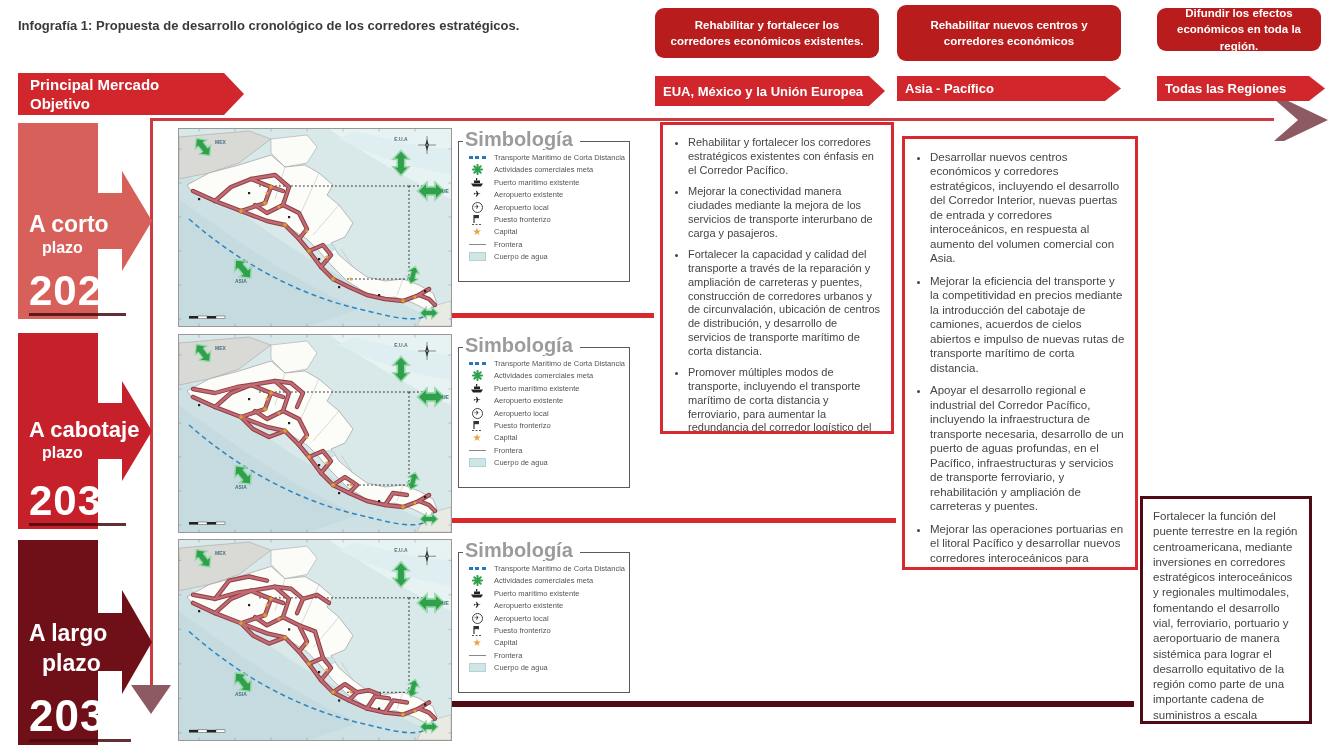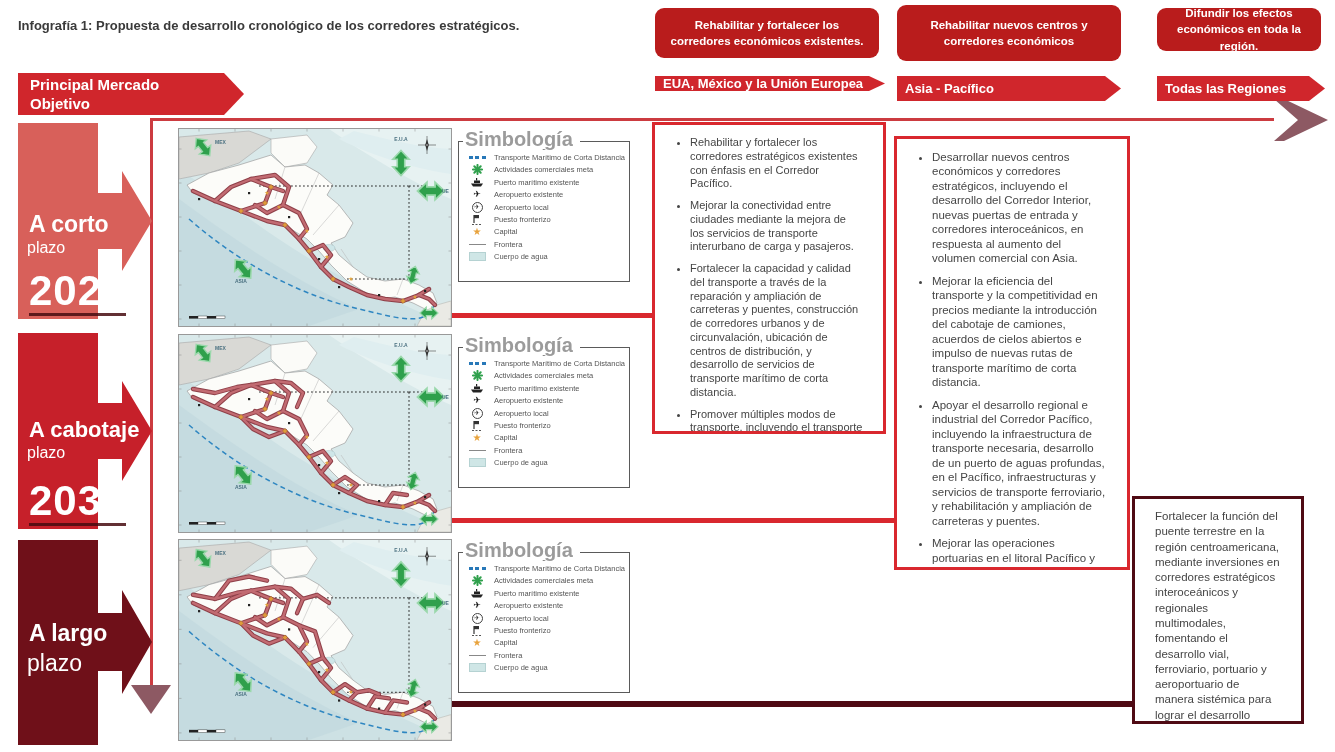--- a/index.html
+++ b/index.html
@@ -18,34 +18,34 @@
   .banner{background:#d0262c;color:#fff;font-weight:bold;font-size:13px;display:flex;align-items:center;
           padding:0 8px;box-sizing:border-box;
           clip-path:polygon(0 0,calc(100% - 16px) 0,100% 50%,calc(100% - 16px) 100%,0 100%);}
   .market{font-size:15px;line-height:1.28;padding:0 12px;
           clip-path:polygon(0 0,calc(100% - 20px) 0,100% 50%,calc(100% - 20px) 100%,0 100%);}
 
   
   .block-arrow{color:#fff;}
   .block-arrow svg{position:absolute;inset:0;}
   .ph-main{position:absolute;left:11px;font-weight:bold;font-size:23px;line-height:1;}
-  .ph-sub{position:absolute;left:9px;font-weight:normal;font-size:16px;line-height:1;}
+  .ph-sub{position:absolute;left:24px;font-weight:bold;font-size:16px;line-height:1;}
   .ph-sub.big{font-size:23px;}
   .year{position:absolute;left:11px;bottom:3px;font-weight:bold;font-size:42px;line-height:.95;
         letter-spacing:1px;border-bottom:3px solid rgba(70,12,16,.85);padding-bottom:2px;}
 
   
   .hline{background:#cc3b40;height:3px;}
   .vline{background:#cc3b40;width:3px;}
   .stub-red{background:#d9282e;}
   .stub-dark{background:#4f0a14;}
 
   
-  .tbox{background:#fff;border:3px solid #d9282e;box-sizing:border-box;padding:8px 20px;
-        color:#454545;overflow:hidden;}
+  .tbox{background:#fff;border:3px solid #d9282e;box-sizing:border-box;padding:8px 10px;
+        color:#454545;overflow:hidden;margin-left:8px;}
   .tbox ul{margin:3px 0 0 15px;padding:0;}
   .tbox li{margin-bottom:8px;}
   .tb1{font-size:11px;line-height:1.25;}
   .tb2{font-size:11.5px;line-height:1.26;}
   .tb3{border-color:#4f0a14;font-size:11.5px;line-height:1.33;}
   .tb3 p{margin:2px 0 0 0;}
 
   
   .legend{box-sizing:border-box;}
   .lg-box{position:absolute;left:0;right:0;top:11px;bottom:0;border:1px solid #5a5a5a;background:#fff;}
@@ -91,21 +91,21 @@
   <div class="abs phase-box" style="left:897px;top:5px;width:224px;height:56px;">Rehabilitar nuevos centros y corredores económicos</div>
   <div class="abs phase-box" style="left:1157px;top:8px;width:164px;height:43px;">Difundir los efectos económicos en toda la región.</div>
 
   <div class="abs banner market" style="left:18px;top:73px;width:226px;height:42px;">
     <span>
       <span>Principal Mercado</span><br>
       <span>Objetivo</span>
     </span>
   </div>
 
-  <div class="abs banner" style="left:655px;top:76px;width:230px;height:15px;">EUA, México y la Unión Europea</div>
+  <div class="abs banner" style="left:655px;top:76px;width:230px;height:30px;">EUA, México y la Unión Europea</div>
   <div class="abs banner" style="left:897px;top:76px;width:224px;height:25px;">Asia - Pacífico</div>
   <div class="abs banner" style="left:1157px;top:76px;width:168px;height:25px;">Todas las Regiones</div>
 
   <div class="abs block-arrow" style="left:18px;top:123px;width:134px;height:196px;">
     <svg viewBox="0 0 134 196">
       <polygon points="0,0 80,0 80,70 104,70 104,48 134,98 104,148 104,126 80,126 80,196 0,196" fill="#d8605a"></polygon>
     </svg>
     <span class="ph-main" style="top:90px;">A corto</span>
     <span class="ph-sub" style="top:117px;">plazo</span>
     <span class="year">2025</span>
@@ -119,20 +119,21 @@
     <span class="ph-sub" style="top:112px;">plazo</span>
     <span class="year">2030</span>
   </div>
 
   <div class="abs block-arrow" style="left:18px;top:540px;width:134px;height:205px;">
     <svg viewBox="0 0 134 205">
       <polygon points="0,0 80,0 80,73 104,73 104,50 134,102 104,154 104,131 80,131 80,205 0,205" fill="#6f1019"></polygon>
     </svg>
     <span class="ph-main" style="top:82px;">A largo</span>
     <span class="ph-sub big" style="top:112px;">plazo</span>
+    <span class="year" style="font-size:44px;">2035</span>
   </div>
 
   <svg id="map1" class="abs map" style="left:178px;top:128px;" width="272" height="197" viewBox="0 0 272 197">
       <rect width="272" height="197" fill="#d9e9ea"></rect>
       <path d="M150,0 L272,0 L272,70 C230,52 188,26 150,0 Z" fill="#e7f2f2"></path>
       <path d="M160,10 C200,30 240,40 272,45 L272,20 C235,18 200,8 175,2 Z" fill="#dfeef0"></path>
       <path d="M0,40 C60,80 120,132 200,165 L272,197 L0,197 Z" fill="#cde1e4"></path>
       <path d="M0,70 C50,106 110,150 180,180 L130,197 L0,197 Z" fill="#c3dade" opacity="0.8"></path>
       <path d="M0,8 L70,2 L92,10 L60,34 L30,44 L0,50 Z" fill="#d9d9d5" stroke="#a8a8a8" stroke-width="0.6"></path>
       <path d="M92,10 L128,6 L138,18 L128,34 L106,38 L92,24 Z" fill="#fbfbf8" stroke="#a8a8a8" stroke-width="0.6"></path>
@@ -780,21 +781,21 @@
             <span class="sw-water"></span>
           </span>
           <span class="lg-label">Cuerpo de agua</span>
         </div>
       </div>
   </div>
 
   <div class="abs tbox tb1" style="left:652px;top:122px;width:234px;height:312px;">
     <ul>
         <li>Rehabilitar y fortalecer los corredores estratégicos existentes con énfasis en el Corredor Pacífico.</li>
-        <li>Mejorar la conectividad entre ciudades mediante la mejora de los servicios de transporte interurbano de carga y pasajeros.</li>
+        <li>Mejorar la conectividad manera ciudades mediante la mejora de los servicios de transporte interurbano de carga y pasajeros.</li>
         <li>Fortalecer la capacidad y calidad del transporte a través de la reparación y ampliación de carreteras y puentes, construcción de corredores urbanos y de circunvalación, ubicación de centros de distribución, y desarrollo de servicios de transporte marítimo de corta distancia.</li>
         <li>Promover múltiples modos de transporte, incluyendo el transporte marítimo de corta distancia y ferroviario, para aumentar la redundancia del corredor logístico del Pacífico.</li>
       </ul>
   </div>
   <div class="abs tbox tb2" style="left:894px;top:136px;width:236px;height:434px;">
     <ul>
         <li>Desarrollar nuevos centros económicos y corredores estratégicos, incluyendo el desarrollo del Corredor Interior, nuevas puertas de entrada y corredores interoceánicos, en respuesta al aumento del volumen comercial con Asia.</li>
         <li>Mejorar la eficiencia del transporte y la competitividad en precios mediante la introducción del cabotaje de camiones, acuerdos de cielos abiertos e impulso de nuevas rutas de transporte marítimo de corta distancia.</li>
         <li>Apoyar el desarrollo regional e industrial del Corredor Pacífico, incluyendo la infraestructura de transporte necesaria, desarrollo de un puerto de aguas profundas, en el Pacífico, infraestructuras y servicios de transporte ferroviario, y rehabilitación y ampliación de carreteras y puentes.</li>
         <li>Mejorar las operaciones portuarias en el litoral Pacífico y desarrollar nuevos corredores interoceánicos para promover las industrias regionales y el desarrollo industrial en las cercanías de puertos y aeropuertos.</li>

